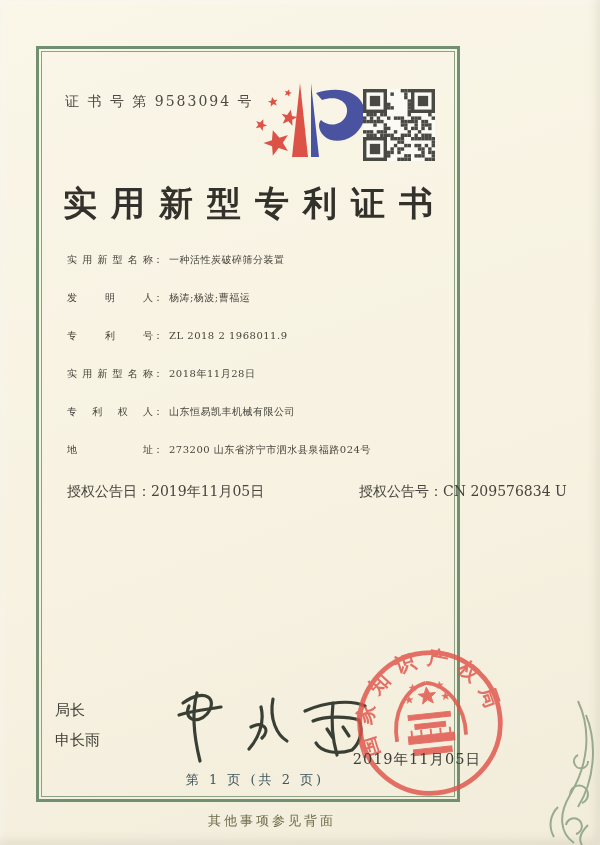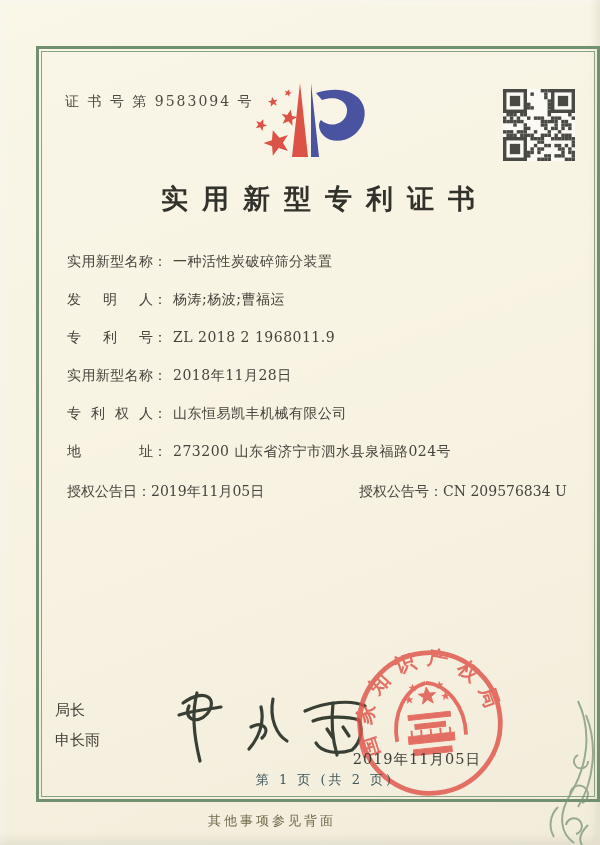--- a/index.html
+++ b/index.html
@@ -4,35 +4,35 @@
 <style>
   html,body{margin:0;padding:0;background:#e8e4d4;}
   .page{
     position:relative;width:600px;height:845px;overflow:hidden;
     background:linear-gradient(160deg,#faf6e8 0%,#f7f2e1 55%,#f2eddb 100%);
     box-shadow:inset -4px -5px 10px rgba(90,80,50,.10), inset 2px 2px 6px rgba(255,255,255,.5);
     font-family:"DejaVu Serif","Liberation Serif",serif;color:#46443e;
   }
   
   .frame{
-    position:absolute;left:36px;top:46px;width:564px;height:756px;
+    position:absolute;left:36px;top:46px;width:424px;height:756px;
     border:3px solid #71906f;box-sizing:border-box;
   }
   .frame-inner{
     position:absolute;inset:2px;border:1px solid #8aa183;pointer-events:none;
   }
   .cert-no{position:absolute;left:26px;top:44px;font-size:14px;letter-spacing:2px;color:#4c4a42;}
   .logo{position:absolute;left:192px;top:20px;}
   .qr{position:absolute;right:22px;top:40px;width:72px;height:72px;background:#fbfaf4;}
   .title{
     position:absolute;left:0;top:132px;width:100%;margin:0;text-align:center;
-    font-size:27px;font-weight:700;letter-spacing:14px;text-indent:14px;color:#33312b;
+    font-size:34px;font-weight:700;letter-spacing:14px;text-indent:14px;color:#33312b;
   }
   .fields{position:absolute;left:28px;top:204px;right:28px;}
-  .row{height:38px;font-size:14px;white-space:nowrap;}
+  .row{height:38px;font-size:10px;white-space:nowrap;}
   .f-label{
     display:inline-block;width:86px;text-align:justify;text-align-last:justify;
     vertical-align:top;color:#45433c;
   }
   .f-colon{display:inline-block;margin-right:6px;color:#45433c;}
   .f-value{color:#45433c;letter-spacing:.5px;}
   .grant-row{position:absolute;left:28px;top:434px;right:20px;font-size:14px;white-space:nowrap;}
   .grant-pair2{position:absolute;left:292px;top:0;}
   .body-text{
     position:absolute;left:26px;top:460px;right:26px;font-size:14px;line-height:26px;

